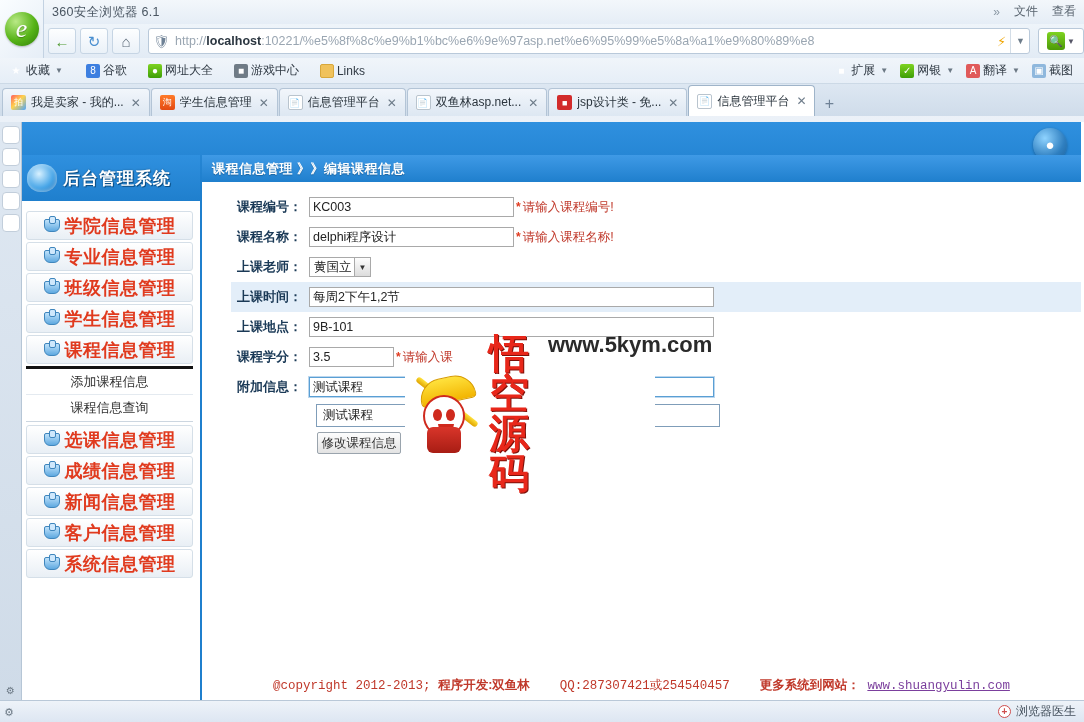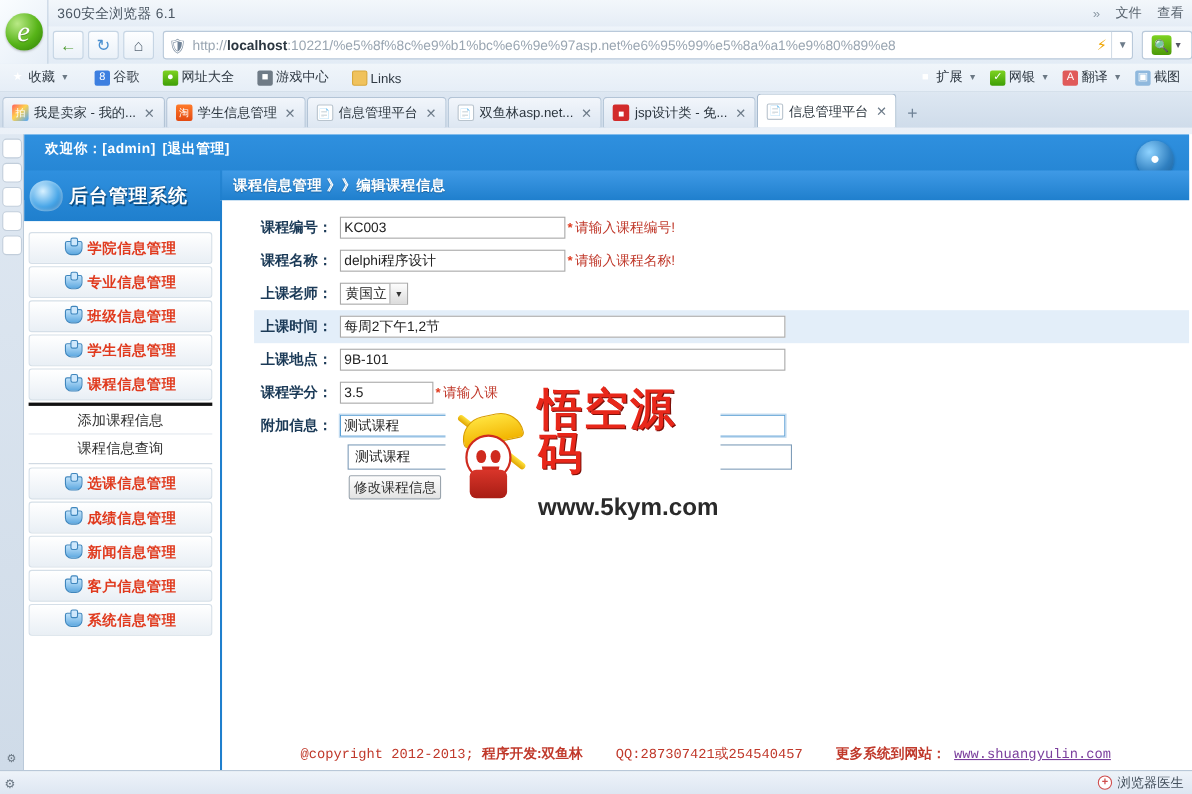--- a/index.html
+++ b/index.html
@@ -206,21 +206,21 @@
     width:16px;height:13px;flex:0 0 auto;
     background:linear-gradient(#bfe2fb,#5fa9e0);
     border:1px solid #3f86bd;border-radius:2px 2px 6px 6px;
     position:relative;
   }
   .mitem .hand:before{
     content:"";position:absolute;left:4px;top:-4px;width:5px;height:6px;
     background:#cfe8fc;border:1px solid #3f86bd;border-radius:2px;
   }
   .mitem .mlbl{
-    color:#e03a1e;font-weight:bold;font-size:13px;letter-spacing:.5px;
+    color:#e03a1e;font-weight:bold;font-size:18px;letter-spacing:.5px;
   }
   .subwrap{
     border-top:3px solid #111;border-bottom:1px solid #ccd6e0;
     background:#fff;margin:2px 0 3px 0;
   }
   .sub{
     height:26px;display:flex;align-items:center;justify-content:center;
     color:#333;font-size:13px;border-bottom:1px solid #e4eaf0;
   }
   .sub:last-child{border-bottom:none;}
@@ -297,21 +297,21 @@
     background:#fff;border:2px solid #cf2a1e;
   }
   .wm-eye{position:absolute;width:9px;height:12px;background:#cf2a1e;border-radius:50%;top:12px;}
   .wm-eye.l{left:8px;} .wm-eye.r{right:8px;}
   .wm-mouth{position:absolute;left:13px;top:27px;width:16px;height:8px;border-radius:0 0 10px 10px;background:#cf2a1e;}
   .wm-stick{
     position:absolute;left:-2px;top:26px;width:76px;height:6px;
     background:linear-gradient(#ffe23d,#e0a400);transform:rotate(38deg);border-radius:3px;
   }
   .wm-body{position:absolute;left:16px;top:54px;width:34px;height:26px;background:linear-gradient(#d9352a,#a81d14);border-radius:6px;}
-  .wm-text{display:flex;flex-direction:column;gap:17px;}
+  .wm-text{display:flex;flex-direction:row;gap:17px;}
   .wm-cn{
     font-size:40px;font-weight:bold;color:#e8271a;letter-spacing:2px;line-height:1;
     font-family:"DejaVu Sans",sans-serif;
     text-shadow:1px 1px 0 #7d1009;
   }
   .wm-url{font-size:22px;font-weight:bold;color:#2a2a2a;letter-spacing:0px;line-height:1.1;}
   .footer{
     position:absolute;left:0;right:0;bottom:6px;text-align:center;
     font-family:"Liberation Mono","DejaVu Sans Mono",monospace;
     font-size:12.5px;color:#c0392b;white-space:nowrap;
@@ -452,26 +452,20 @@
     <div class="di di3">♪</div>
     <div class="di di4">◉</div>
     <div class="di di5">●</div>
     <div class="dbot">⚙</div>
   </div>
 
   <div class="viewport">
     <div class="page">
 
       <div class="topband">
-        <div class="welcome">
-          <span>欢迎你：</span>
-          <span>[admin]</span>
-          <span style="width:6px"></span>
-          <span class="lnk">[退出管理]</span>
-        </div>
         <div class="bigorb">●</div>
       </div>
 
       <div class="body-row">
 
         <div class="sidebar">
           <div class="logobar">
             <div class="logo-ic"></div>
             <div class="logo-tx">后台管理系统</div>
           </div>

